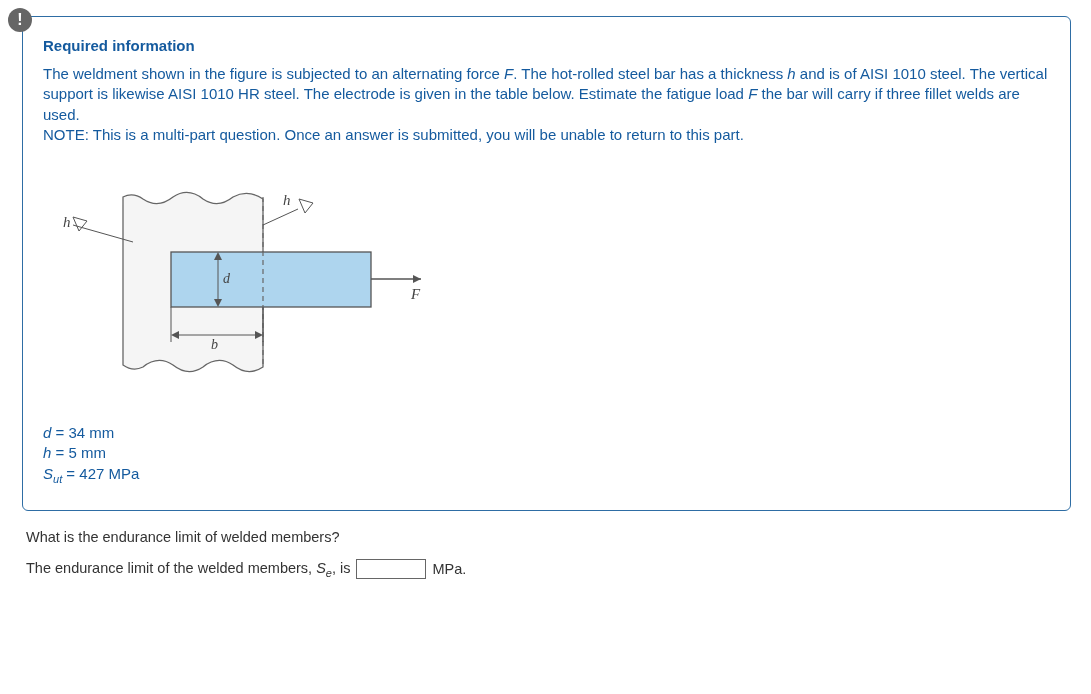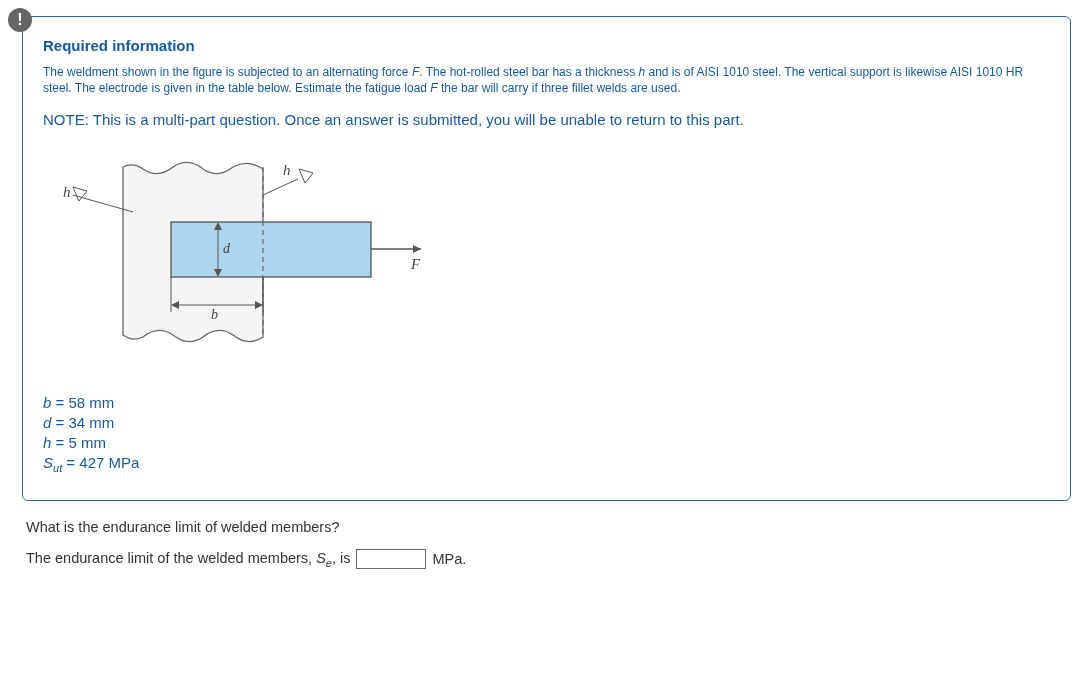--- a/index.html
+++ b/index.html
@@ -36,29 +36,28 @@
       position: relative;
     }
     .req-title {
       color: #145a9e;
       font-weight: bold;
       font-size: 15px;
       margin-bottom: 10px;
     }
     .body-text {
       color: #145a9e;
-      font-size: 12px;
+      font-size: 15px;
       line-height: 1.35;
-      margin-bottom: 14px;
     }
     .note-text {
       color: #145a9e;
       font-size: 15px;
       line-height: 1.35;
-      margin-bottom: 16px;
+      margin-bottom: 32px;
     }
     .figure-area {
       margin: 10px 0 36px 0;
     }
     .dims-title {
       color: #145a9e;
       font-size: 15px;
       margin-bottom: 4px;
     }
     .dims-line {
@@ -137,21 +136,20 @@
 
       <line x1="128" y1="130" x2="128" y2="165" stroke="#555" stroke-width="1"></line>
       <line x1="220" y1="130" x2="220" y2="165" stroke="#555" stroke-width="1"></line>
       <line x1="131" y1="158" x2="217" y2="158" stroke="#555" stroke-width="1"></line>
       <polygon points="128,158 136,154 136,162" fill="#555"></polygon>
       <polygon points="220,158 212,154 212,162" fill="#555"></polygon>
       <text x="168" y="172" font-style="italic" font-family="serif" font-size="14" fill="#444">b</text>
     </svg>
   </div>
 
-  <div class="dims-line"><span class="italic">b</span><span> = 58 mm</span></div>
   <div class="dims-line"><span class="italic">d</span><span> = 34 mm</span></div>
   <div class="dims-line"><span class="italic">h</span><span> = 5 mm</span></div>
   <div class="dims-line"><span class="italic">S</span><span class="sub">ut</span><span> = 427 MPa</span></div>
 </div>
 
 <div class="question-area">
   <p class="question-text">What is the endurance limit of welded members?</p>
   <div class="answer-line">
     <span><span>The endurance limit of the welded members, </span><span class="italic">S</span><span class="sub">e</span><span>,</span><span> is </span></span>
     <input type="text" class="answer-input" style="">

